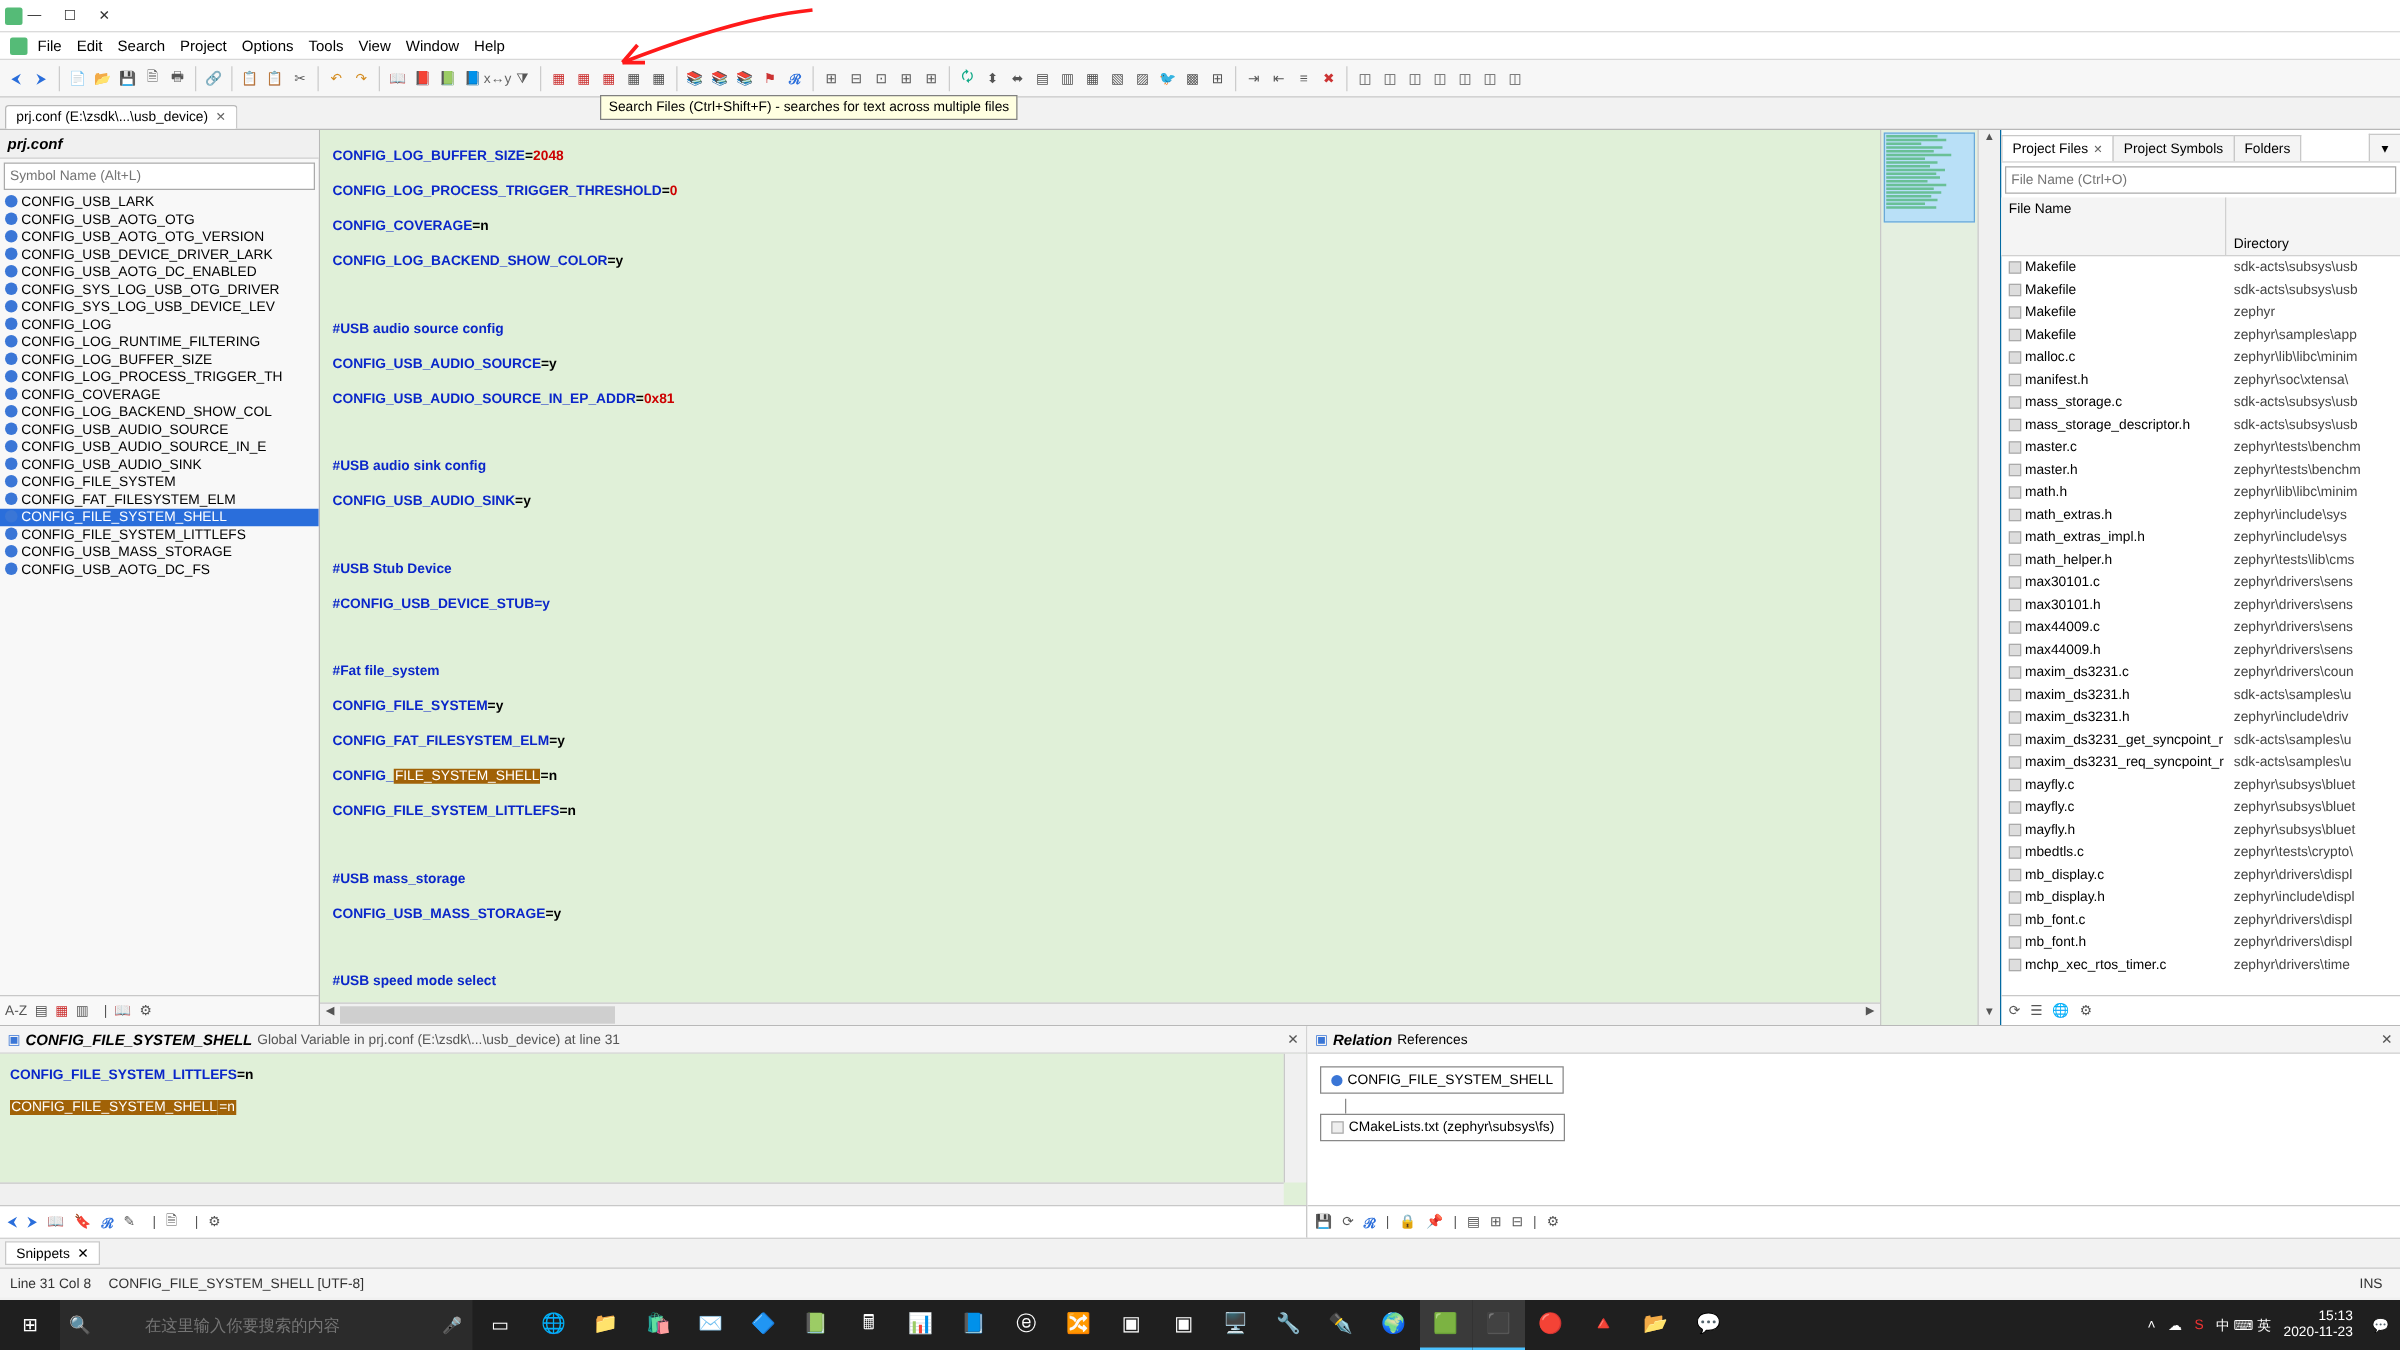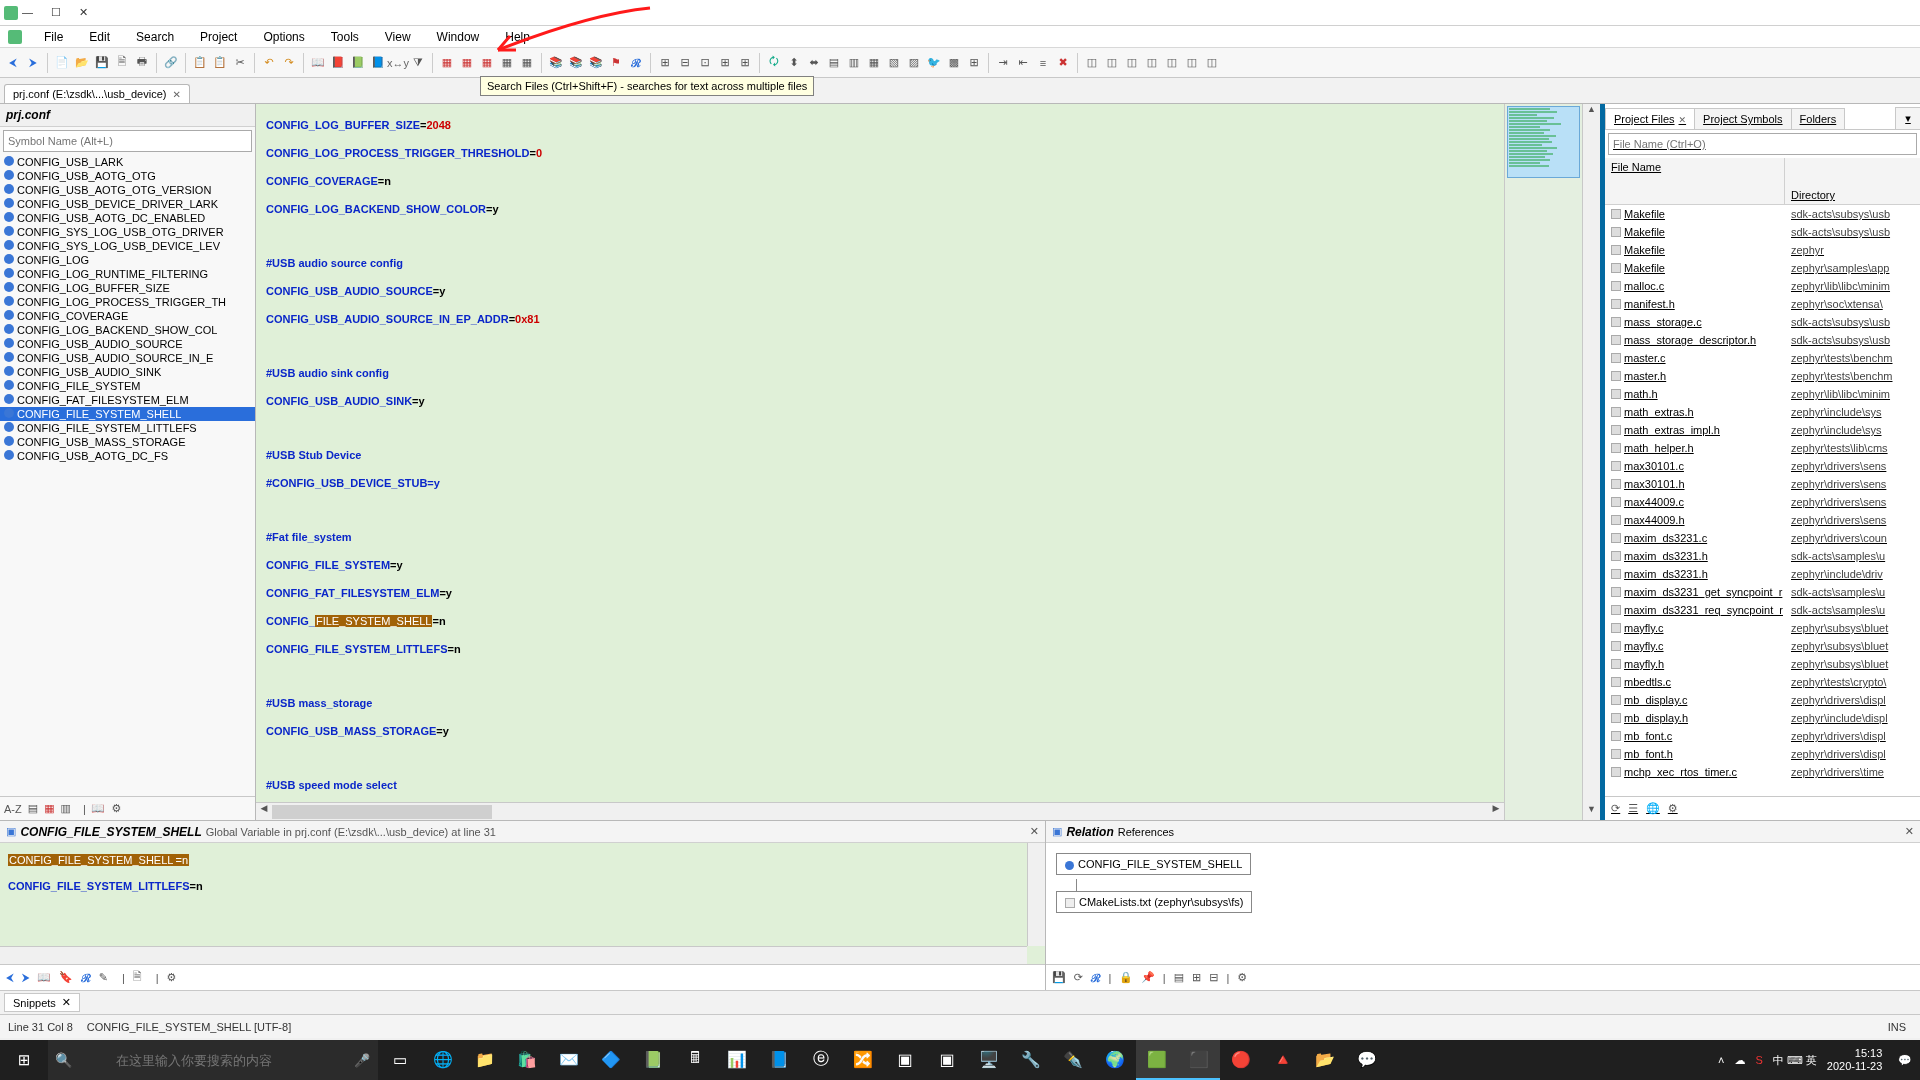--- a/index.html
+++ b/index.html
@@ -5,21 +5,21 @@
 * { margin: 0; padding: 0; box-sizing: border-box; font-family: "Segoe UI", Tahoma, sans-serif; font-size: 11px; }
 body { background: #f0f0f0; overflow: hidden; width: 1920px; height: 1080px; position: relative; }
 
 
 .titlebar { height: 26px; background: #fff; display: flex; align-items: center; padding: 0 4px; border-bottom: 1px solid #d0d0d0; }
 .titlebar .ticon { width:14px; height:14px; background:#5b7; border-radius:2px; margin-right:4px; }
 .titlebar .title { flex:1; font-size:12px; color:#000; }
 .titlebar .winbtns { display:flex; gap:18px; padding-right:6px; font-size:13px; color:#333; }
 
 
-.menubar { height:22px; background:#fff; display:flex; align-items:center; padding:0 8px; gap:14px; border-bottom:1px solid #d8d8d8; }
+.menubar { height:22px; background:#fff; display:flex; align-items:center; padding:0 8px; gap:0; border-bottom:1px solid #d8d8d8; }
 .menubar .mico { width:14px; height:14px; background:#5b7; border-radius:2px; margin-right:2px; }
 .menubar span { padding:2px 6px; cursor:default; font-size:12px; }
 
 
 .toolbar { height:30px; background:#f7f7f7; display:flex; align-items:center; padding:0 4px; gap:2px; border-bottom:1px solid #c8c8c8; position:relative; }
 .tbtn { width:18px; height:18px; display:inline-flex; align-items:center; justify-content:center; border-radius:2px; font-size:11px; color:#555; }
 .tsep { width:1px; height:20px; background:#ccc; margin:0 3px; }
 .tooltip { position:absolute; top:28px; left:480px; background:#ffffe1; border:1px solid #808080; padding:3px 6px; font-size:11px; z-index:50; }
 
 
@@ -57,21 +57,21 @@
 .minimap .mthumb { position:absolute; top:2px; left:2px; right:2px; height:72px; background:#b9e0f7; border:1px solid #6aa9d8; }
 .minimap .mlines { position:absolute; top:4px; left:4px; right:4px; }
 .minimap .ml { height:2px; background:#3a5; margin-bottom:1px; opacity:.6; }
 .vscroll { width:18px; background:#f0f0f0; border-left:1px solid #c8c8c8; position:relative; }
 .vscroll .up,.vscroll .dn { height:16px; text-align:center; font-size:9px; color:#555; }
 .editorwrap .hscroll { position:absolute; left:0; right:96px; bottom:0; height:18px; background:#f0f0f0; border-top:1px solid #c8c8c8; display:flex; }
 .editorwrap .hscroll .lt,.editorwrap .hscroll .rt { width:16px; text-align:center; font-size:9px; color:#555; }
 .editorwrap .hscroll .thumb { width:220px; height:14px; background:#cfcfcf; margin:2px 0; }
 
 
-.rightpanel { width:320px; background:#fff; border-left:5px solid #0369a1; display:flex; flex-direction:column;text-decoration:underline; }
+.rightpanel { width:320px; background:#fff; border-left:1px solid #0369a1; display:flex; flex-direction:column; }
 .rtabs { display:flex; border-bottom:1px solid #c8c8c8; height:26px; align-items:flex-end; }
 .rtab { padding:4px 8px; font-size:11px; border:1px solid #c8c8c8; border-bottom:none; background:#f4f4f4; margin-right:-1px; }
 .rtab.act { background:#fff; font-weight:normal; }
 .rtab .x { font-size:9px; margin-left:4px; color:#666; }
 .rtab.menu { margin-left:auto; width:26px; text-align:center; }
 .rfilter { margin:3px; height:22px; border:1px solid #aaa; padding:0 4px; font-size:11px; width:calc(100% - 6px); }
 .rhdr { display:flex; background:#f4f4f4; border-bottom:1px solid #d0d0d0; font-size:11px; }
 .rhdr .c1 { width:180px; padding:3px 6px; border-right:1px solid #d0d0d0; }
 .rhdr .c2 { flex:1; padding:3px 6px;margin-top:28px; }
 .rlist { flex:1; overflow:hidden; }
@@ -493,22 +493,22 @@
 
 <div class="botrow">
   <div class="ctxpanel">
     <div class="ctxhdr">
       <span style="color:#3a76d6">▣</span>
       <span class="strong">CONFIG_FILE_SYSTEM_SHELL</span>
       <span class="sub">Global Variable in prj.conf (E:\zsdk\...\usb_device) at line 31</span>
       <span class="x">✕</span>
     </div>
     <div class="ctxbody">
+      <div><span class="kw">CONFIG_FILE_SYSTEM_LITTLEFS</span><span class="val">=n</span></div>
       <div><span class="hlbox">CONFIG_FILE_SYSTEM_SHELL</span><span class="hlbox">=n</span></div>
-      <div><span class="kw">CONFIG_FILE_SYSTEM_LITTLEFS</span><span class="val">=n</span></div>
       <div class="vscr"></div>
       <div class="hscr"></div>
     </div>
     <div class="ctxfoot">
       <span style="color:#2a6edb">⮜</span>
       <span style="color:#2a6edb">⮞</span>
       <span>📖</span>
       <span>🔖</span>
       <span style="color:#2a6edb;font-weight:bold">ℛ</span>
       <span>✎</span>

